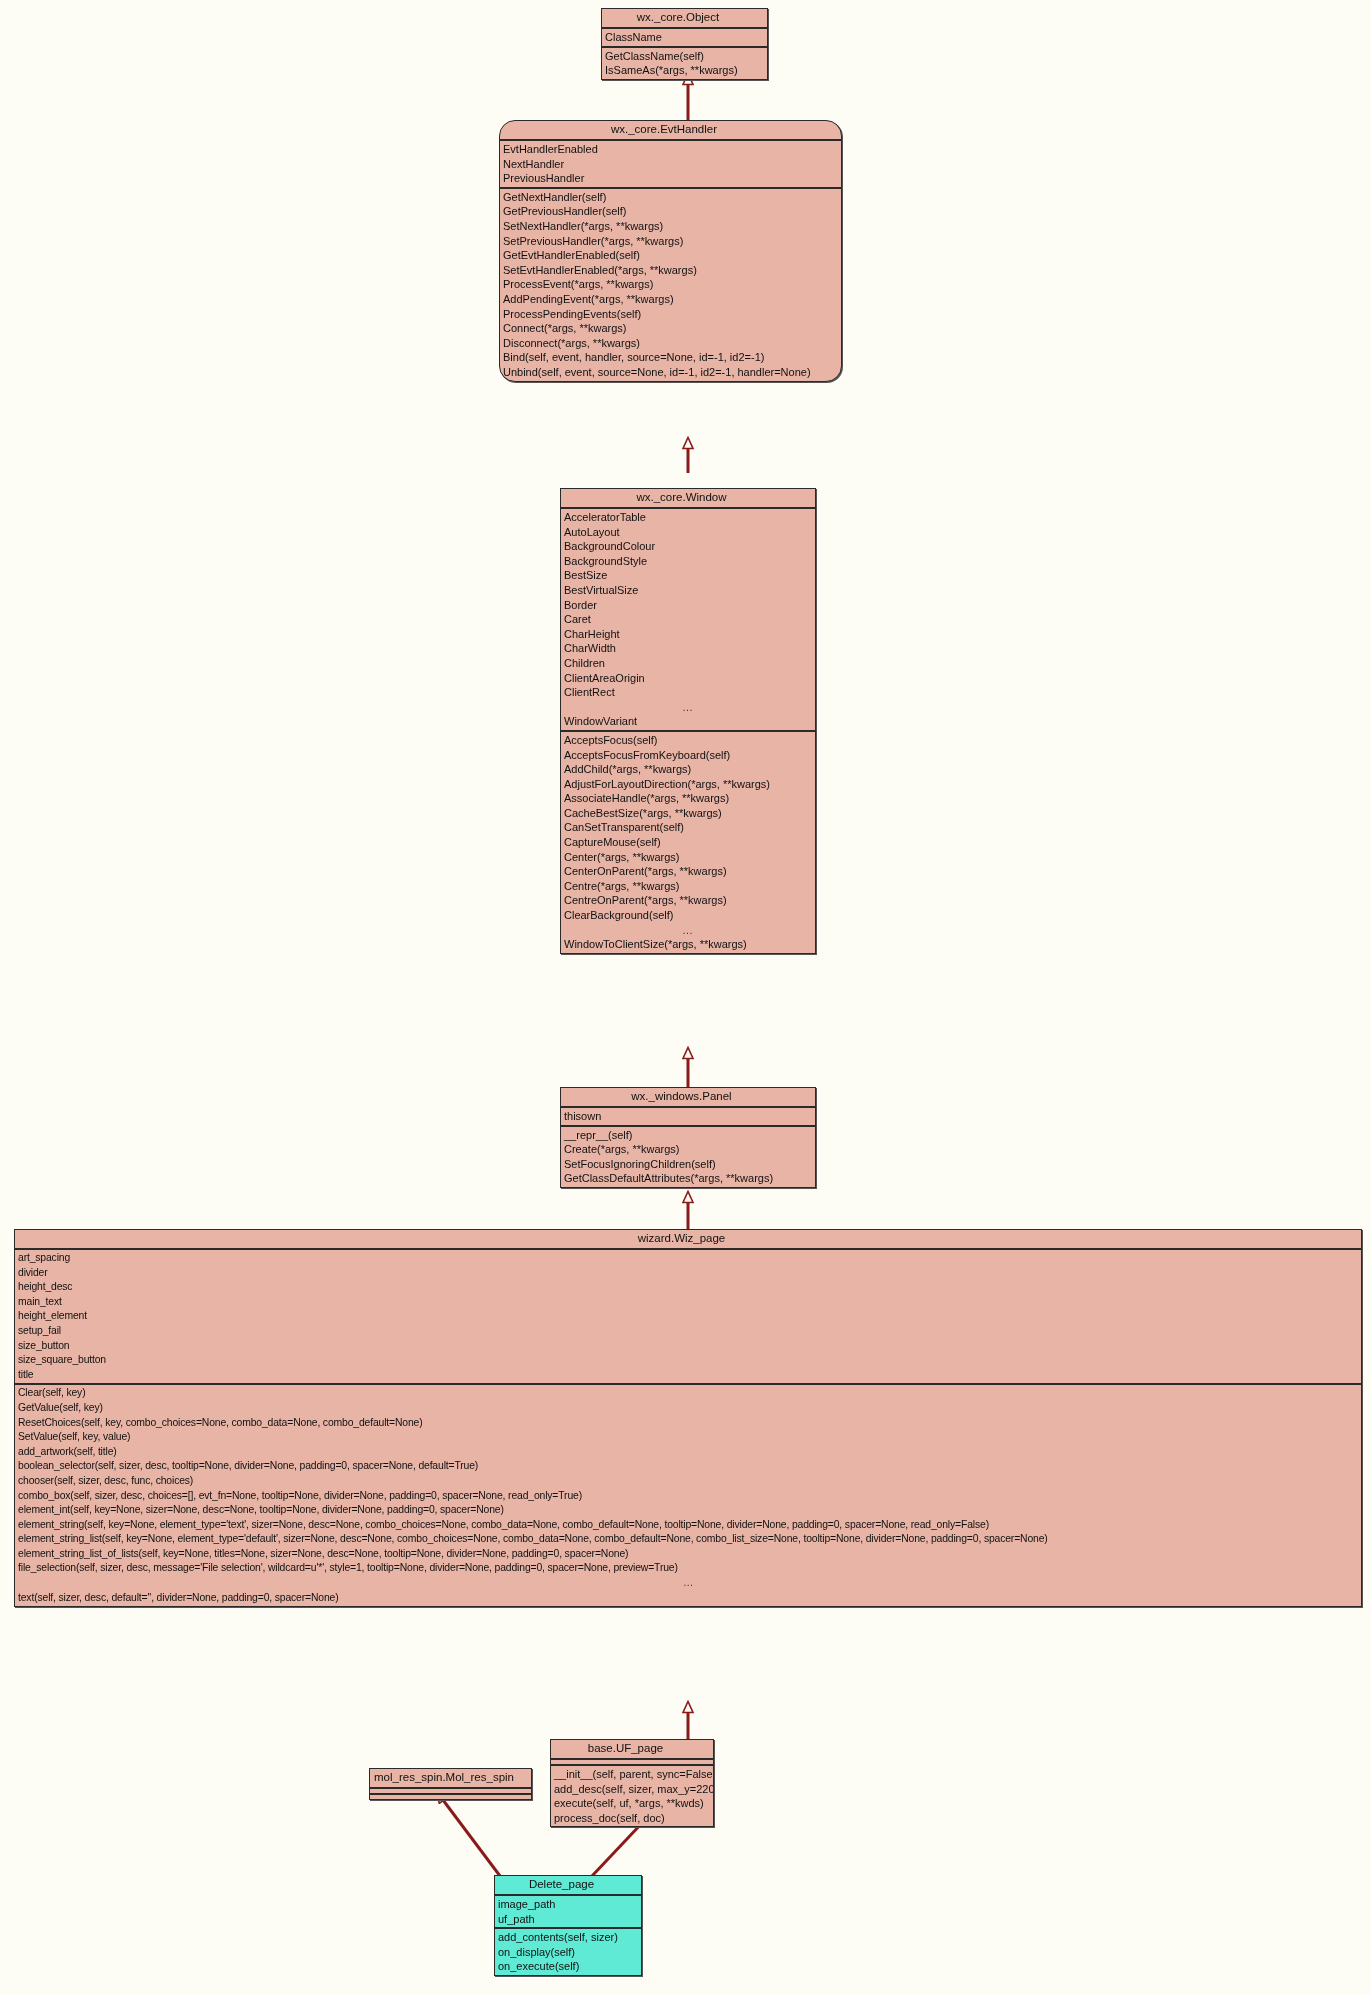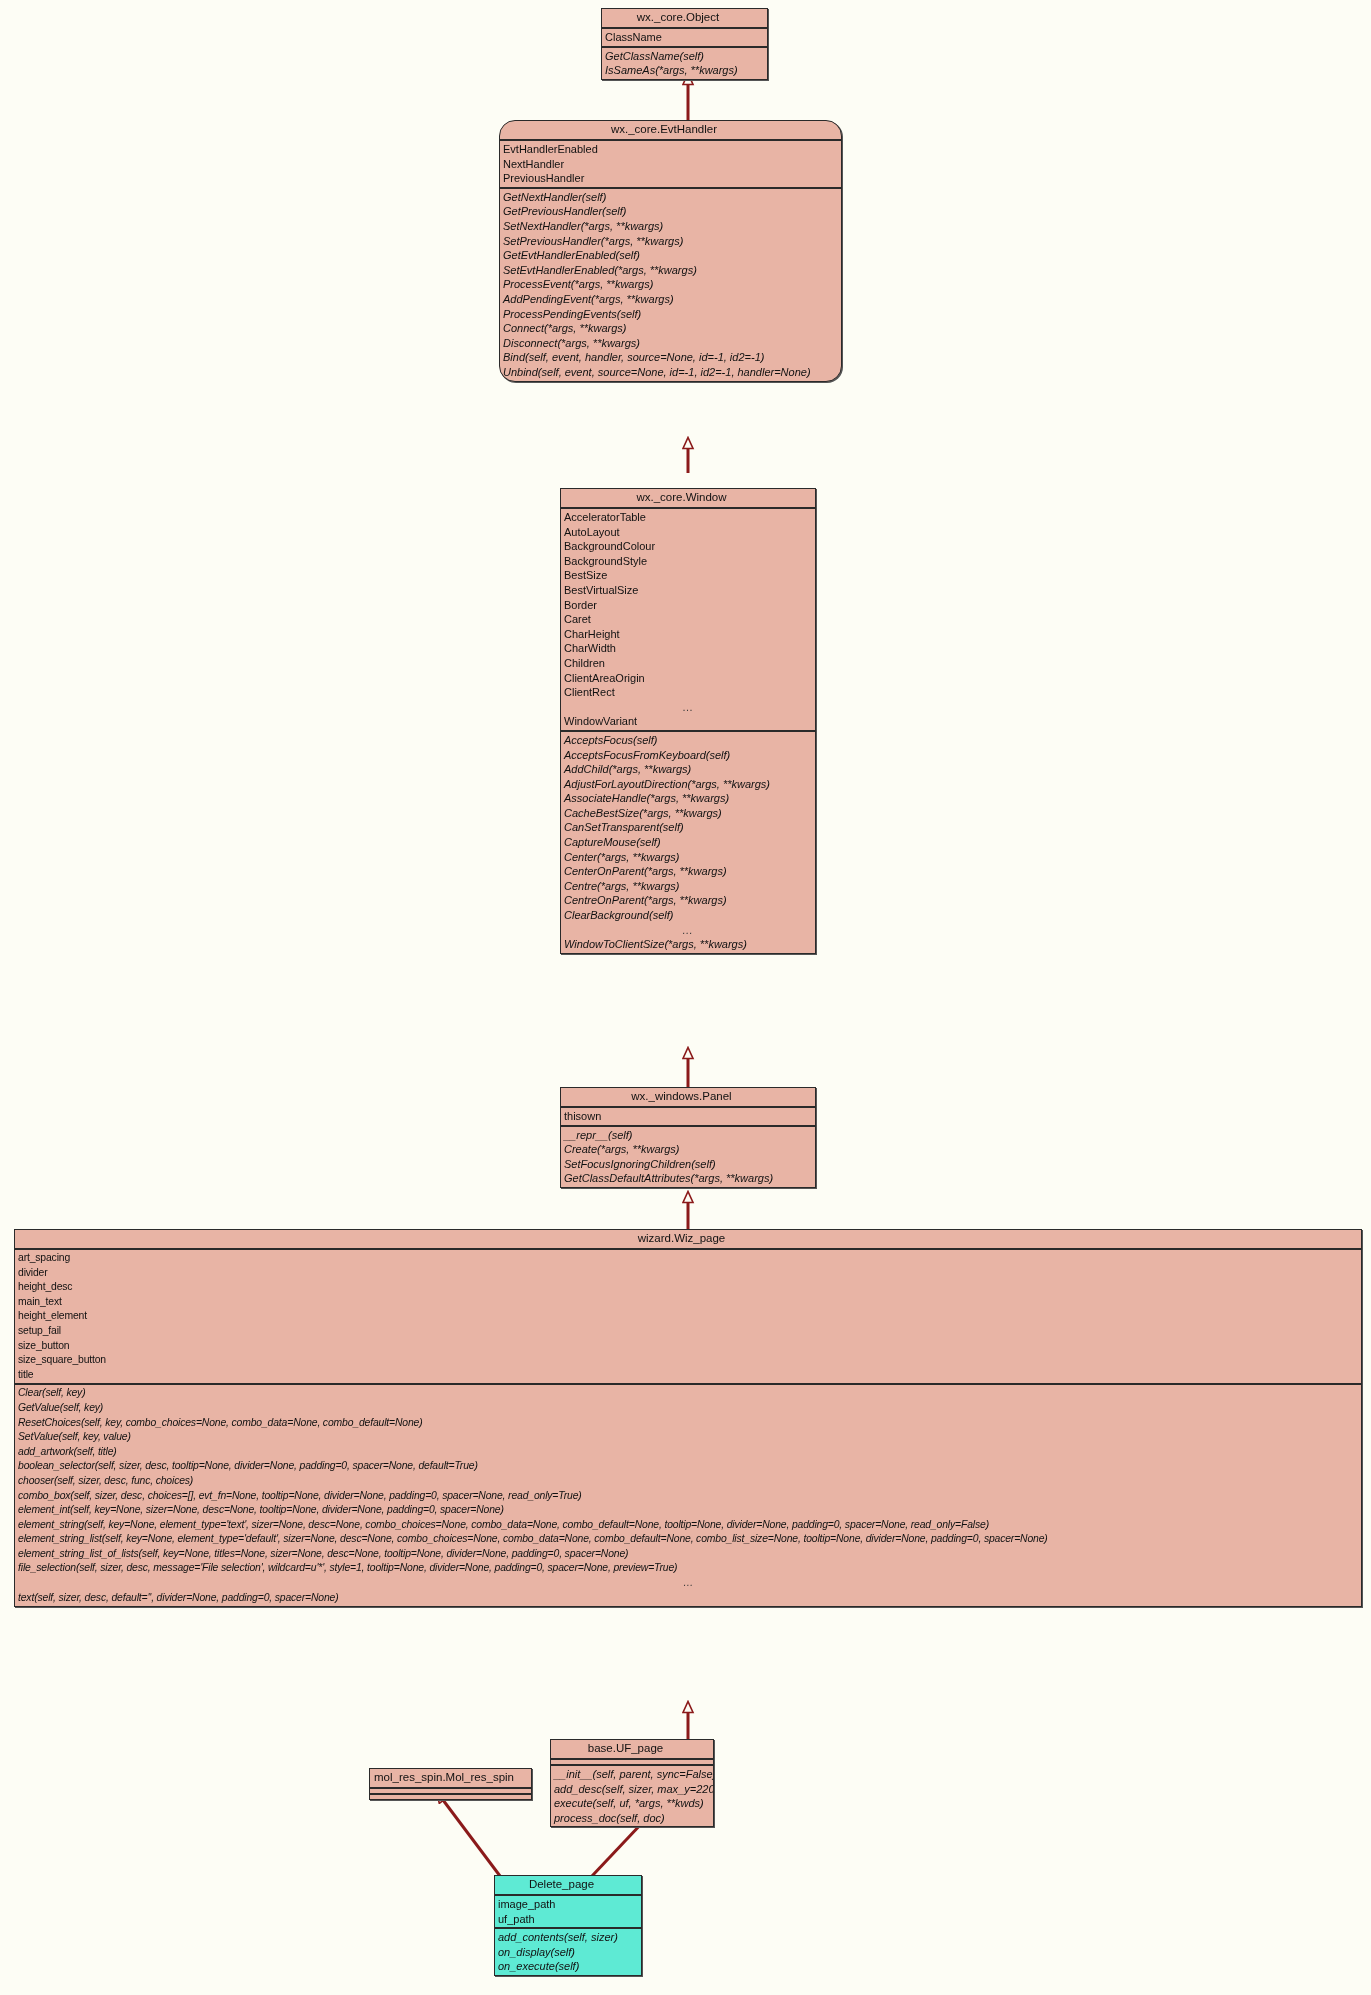--- a/index.html
+++ b/index.html
@@ -46,21 +46,20 @@
     white-space: nowrap;
     overflow: hidden;
   }
   .uml-compartment {
     border-bottom: 2px solid #2a2a2a;
     padding: 1px 0 1px 0;
     overflow: hidden;
   }
   .uml-compartment:last-child {
     border-bottom: none;
-    font-style: italic;
   }
   .uml-compartment.empty {
     height: 4px;
     padding: 0;
   }
   .uml-row {
     font-size: 11px;
     line-height: 14.6px;
     padding: 0 3px;
     color: #111;

